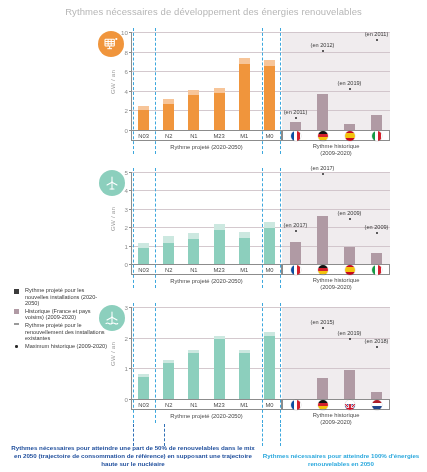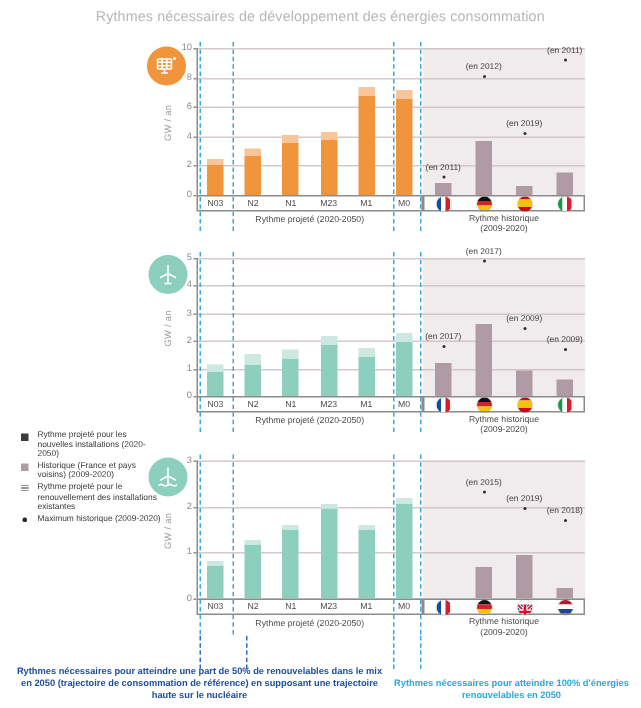--- a/index.html
+++ b/index.html
@@ -96,21 +96,21 @@
   .legrow .txt{font-size:5.6px;line-height:6.6px;color:#3a3a3a;display:block;}
 
   
   .footer{position:absolute;bottom:4px;font-size:6.2px;font-weight:bold;line-height:8px;}
   #footL{left:8px;width:250px;text-align:center;color:#1f4e9c;}
   #footR{right:6px;width:160px;text-align:center;color:#2ba8dd;}
 </style>
 </head>
 <body>
 
-<div class="page-title">Rythmes nécessaires de développement des énergies consommation</div>
+<div class="page-title">Rythmes nécessaires de développement des énergies renouvelables</div>
 
 <div class="panel" id="panel1">
     <div class="badge" style="left: 98px; top: 5px; background: rgb(240, 149, 60);">
       <svg width="16" height="16" viewBox="0 0 24 24" fill="none" stroke="#fff" stroke-width="1.6">
         <rect x="3" y="5" width="14" height="10" rx="1"></rect>
         <line x1="3" y1="8.3" x2="17" y2="8.3"></line>
         <line x1="3" y1="11.7" x2="17" y2="11.7"></line>
         <line x1="7.7" y1="5" x2="7.7" y2="15"></line>
         <line x1="12.3" y1="5" x2="12.3" y2="15"></line>
         <line x1="10" y1="15" x2="10" y2="19"></line>

